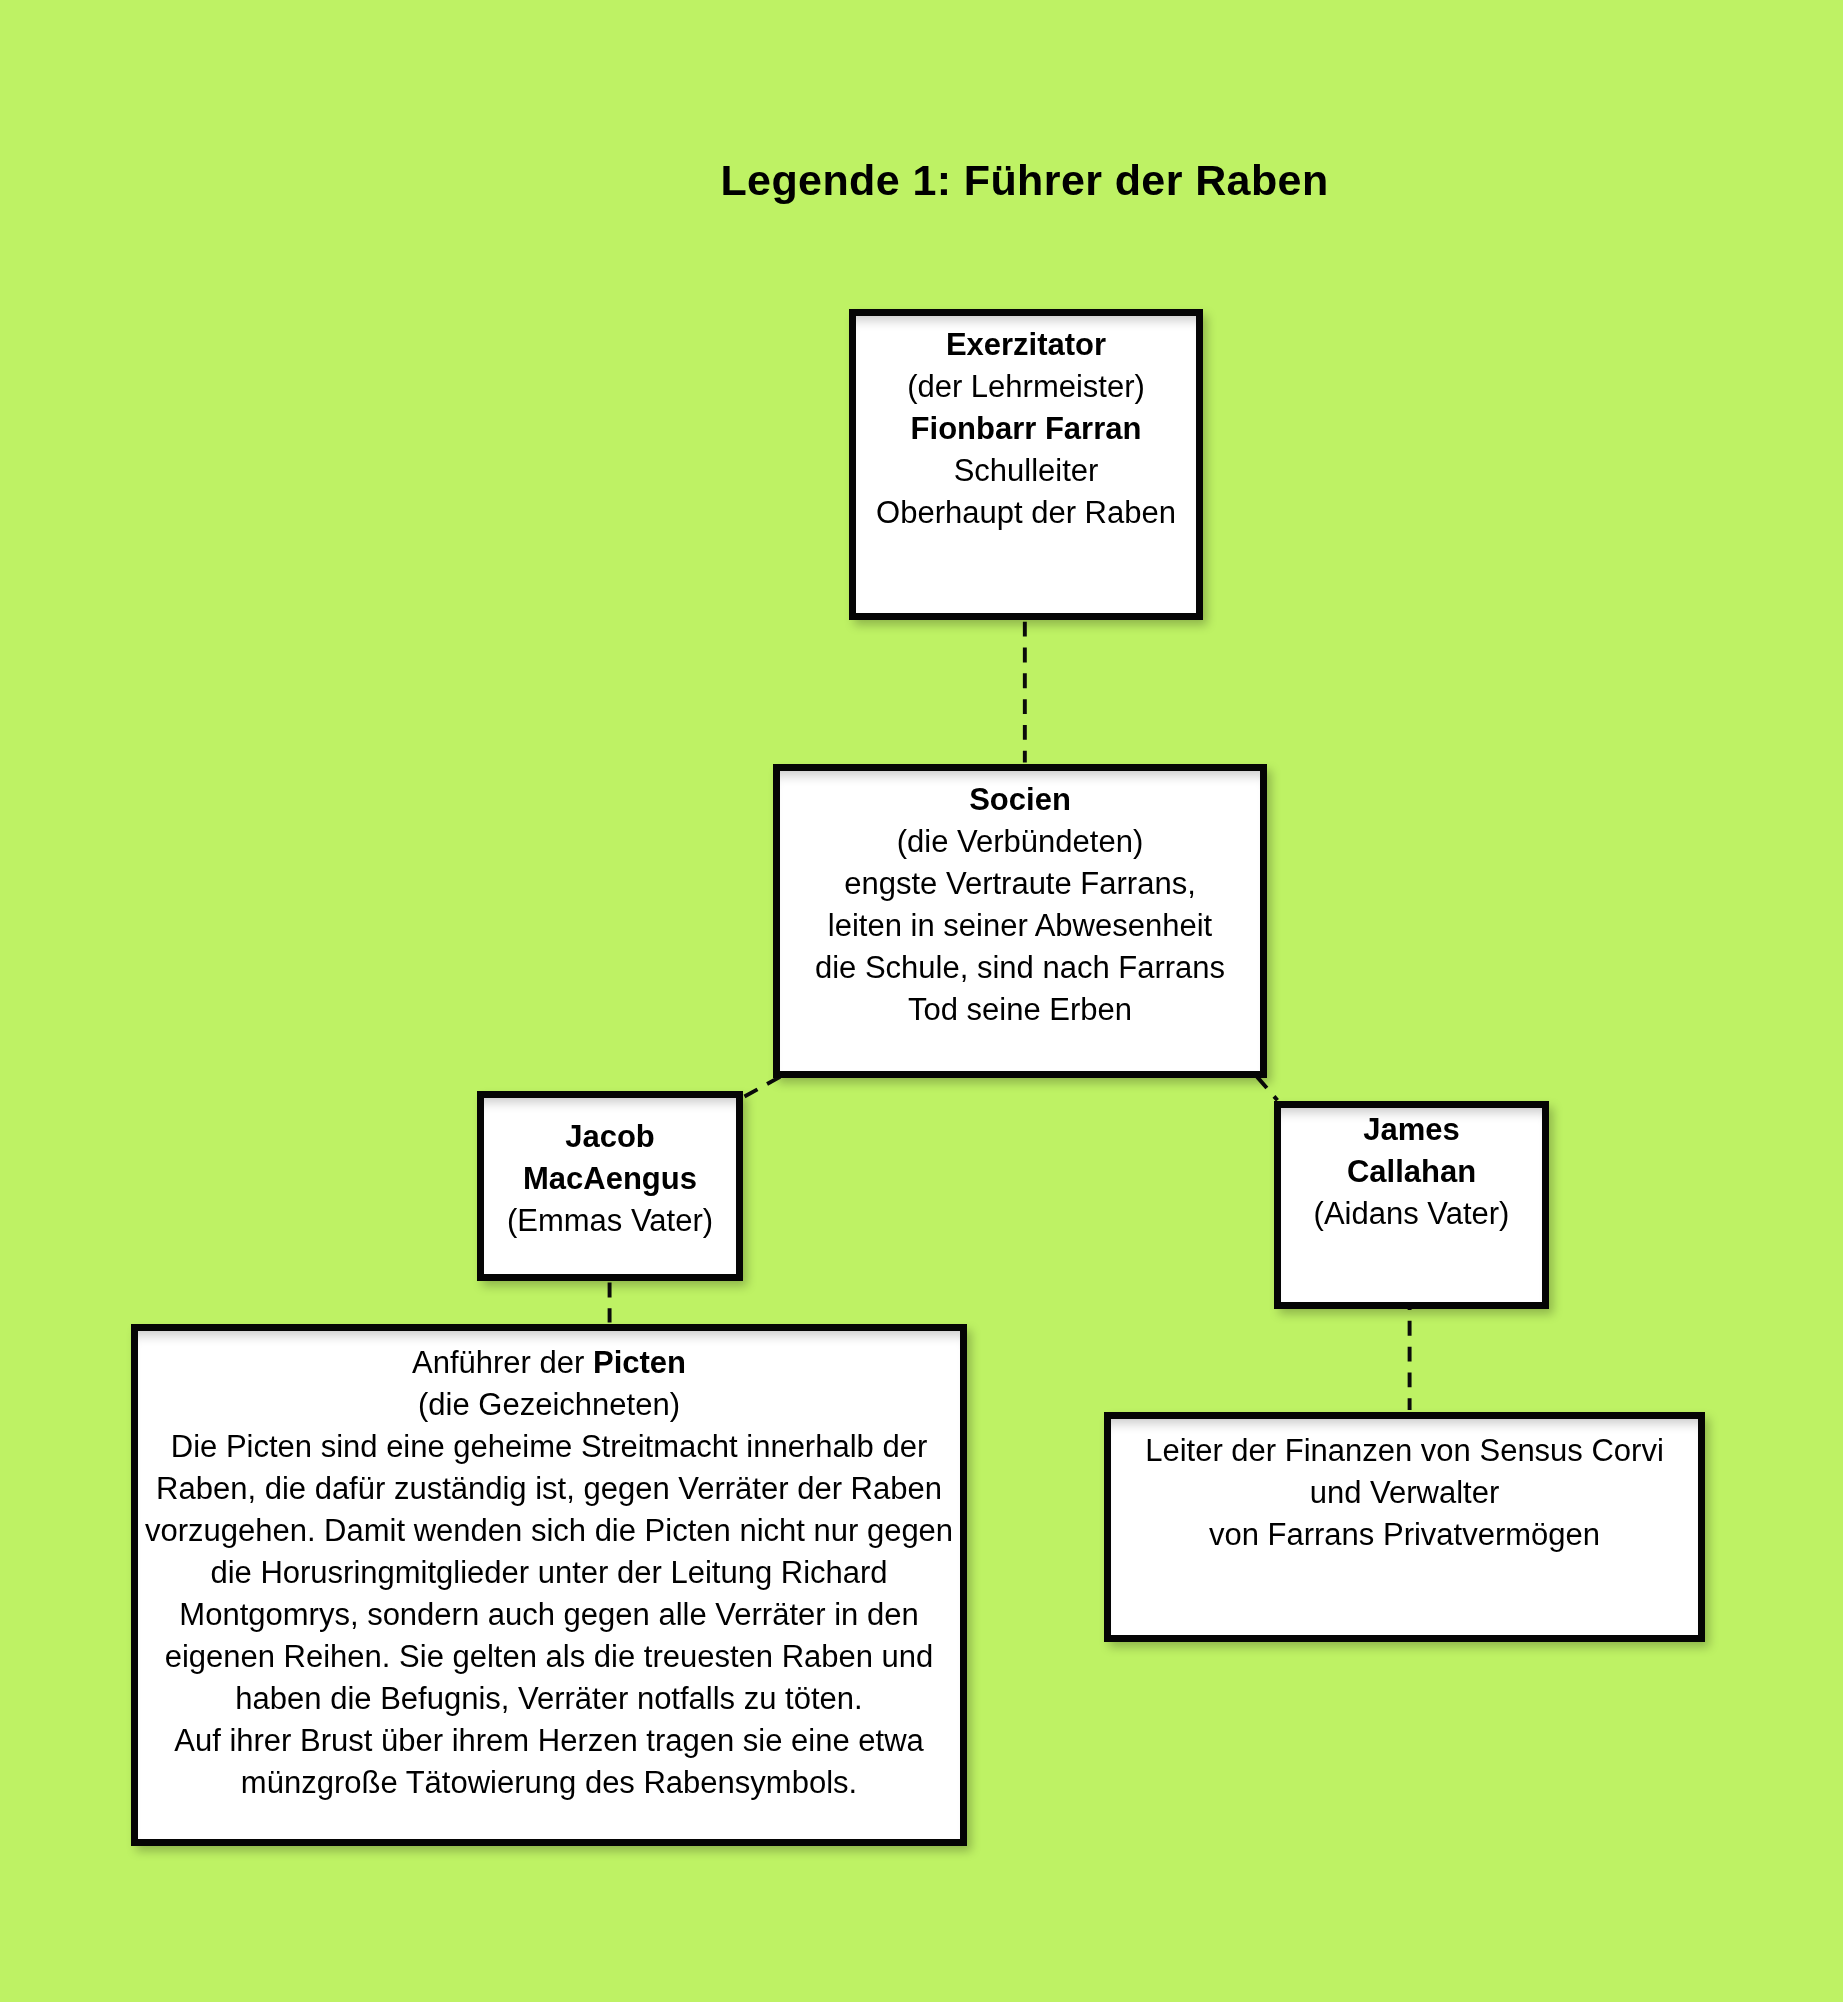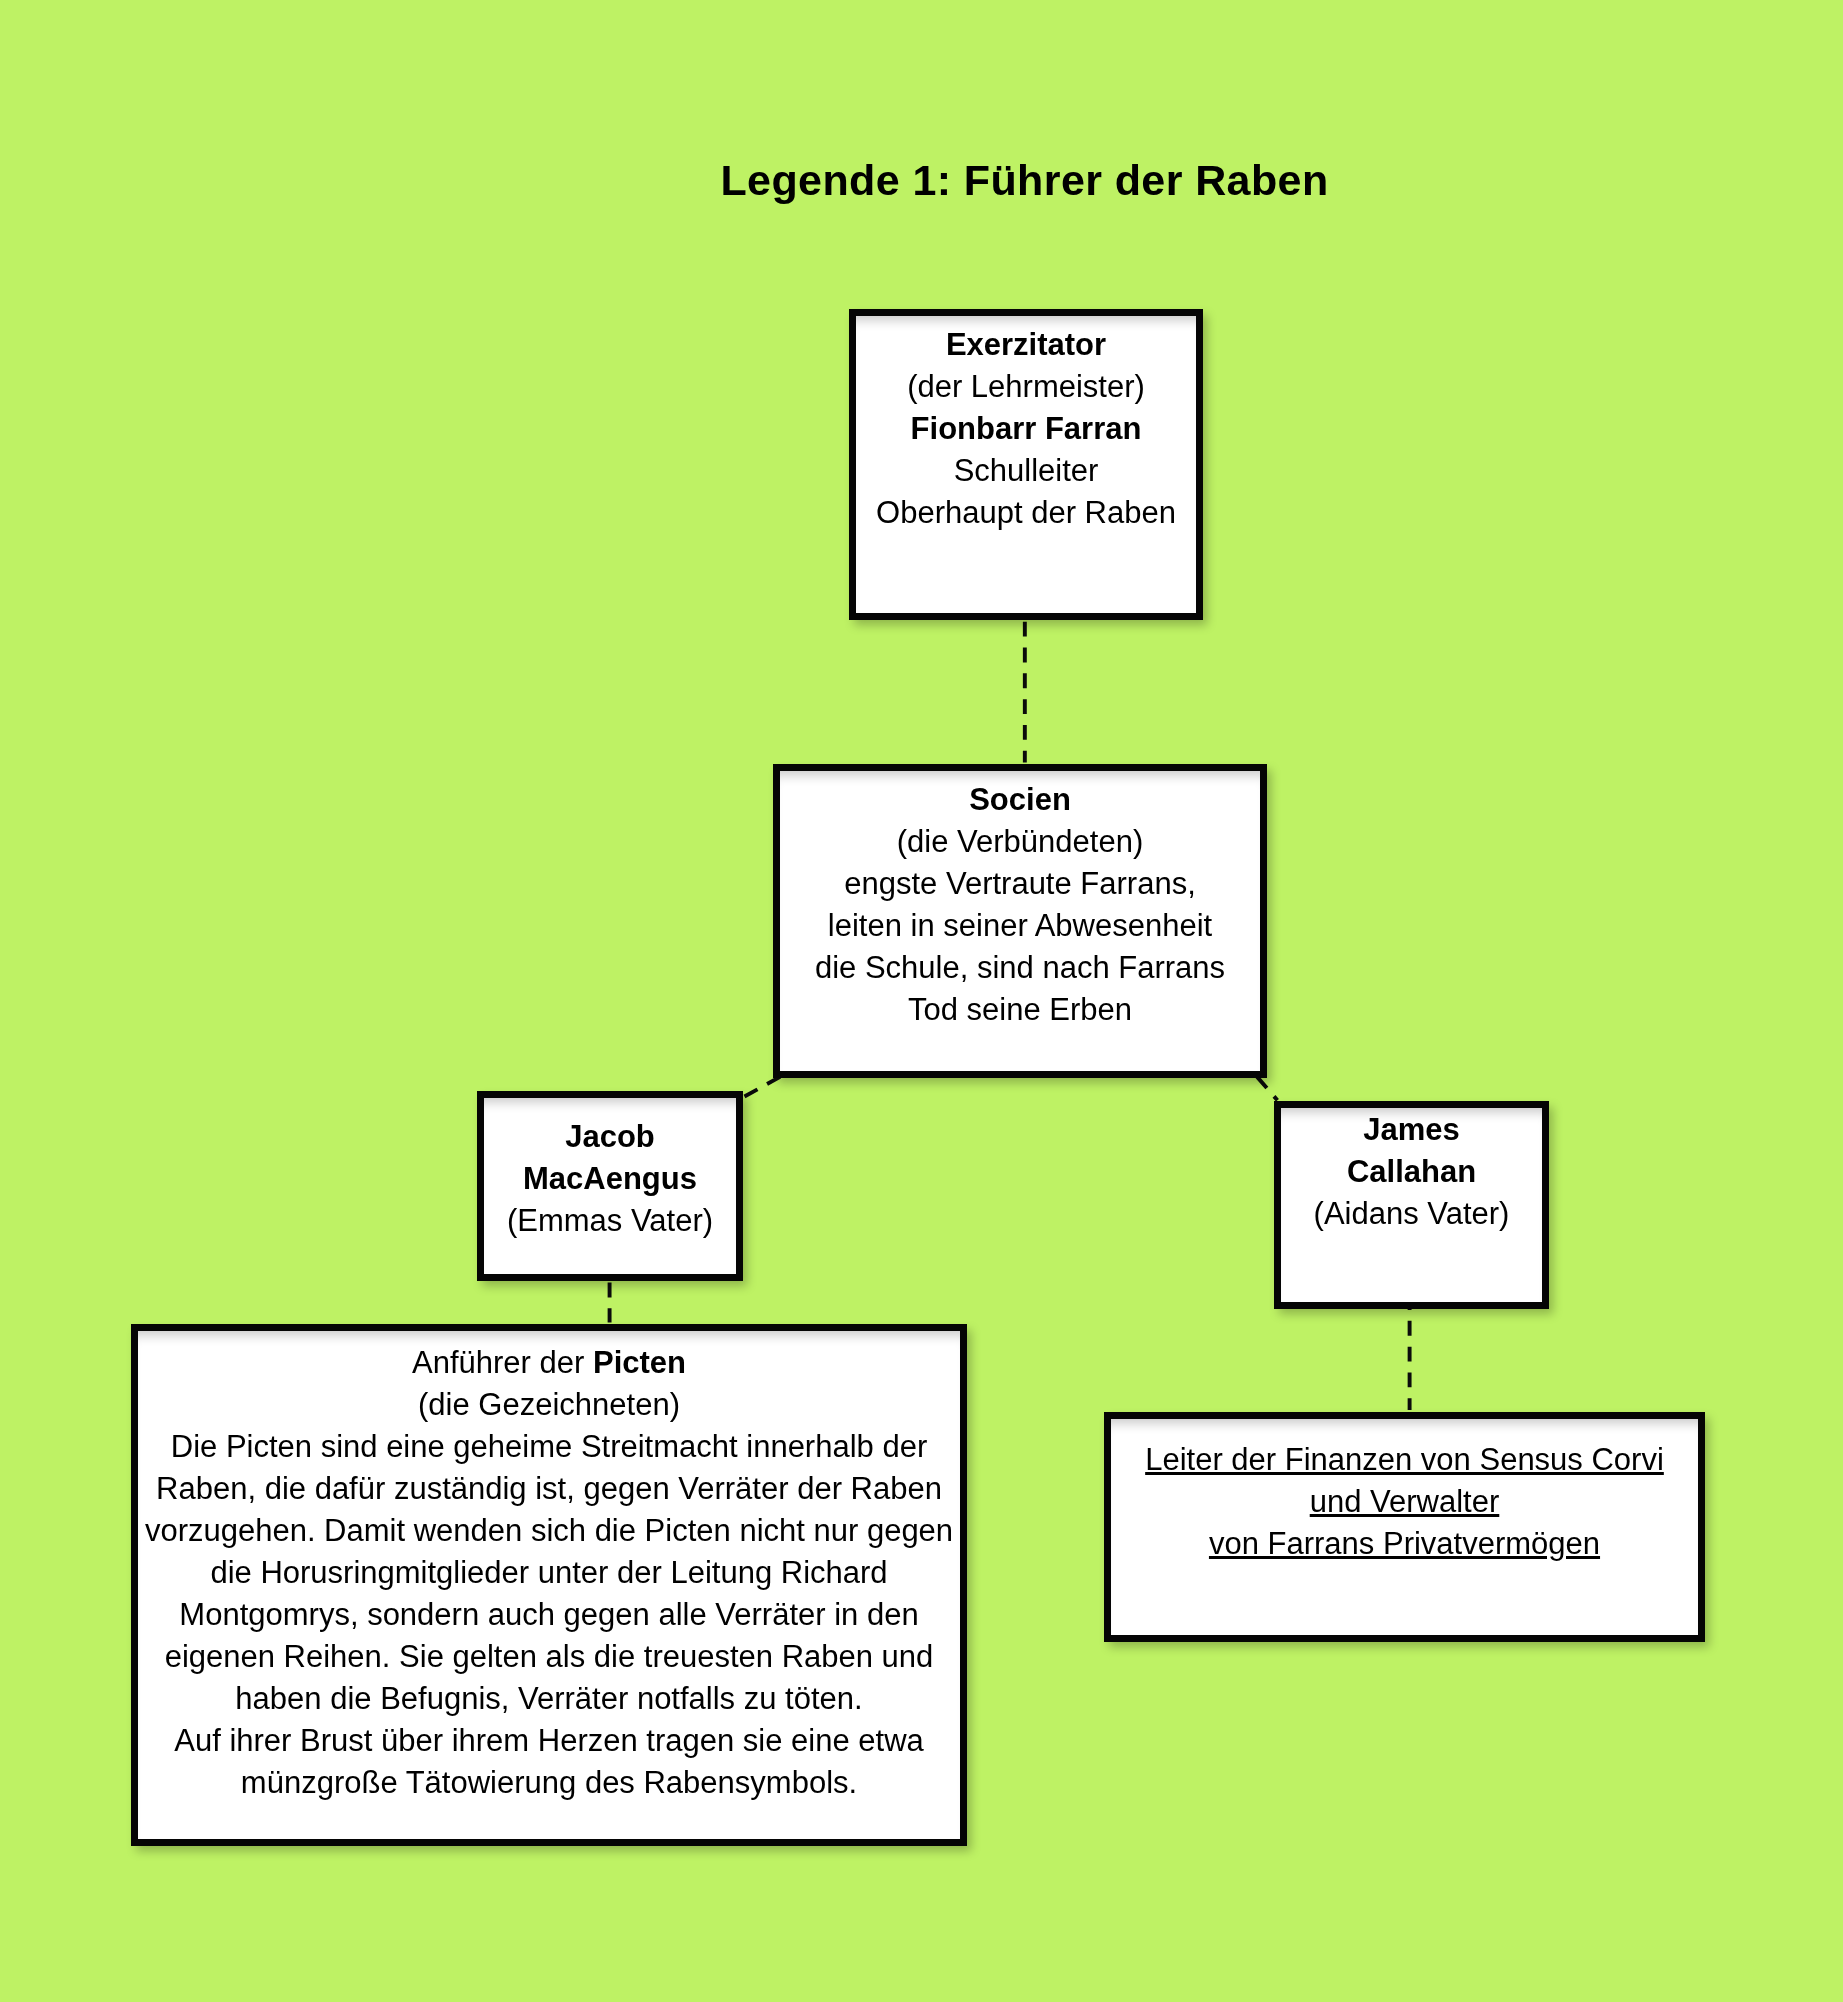--- a/index.html
+++ b/index.html
@@ -53,21 +53,21 @@
   }
   .bold { font-weight: bold; }
   .preline { white-space: pre-line; }
   .gap { }
 
   #box-exerzitator { left: 849px; top: 309px;  width: 354px;  height: 311px; padding-top: 7.8px; }
   #box-socien      { left: 773px;  top: 764px;  width: 494px;  height: 314px; padding-top: 7.8px; text-align: center; }
   #box-jacob       { left: 477px;  top: 1091px; width: 266px;  height: 190px; padding-top: 18px; }
   #box-james       { left: 1274px; top: 1101px; width: 275px;  height: 208px; padding-top: 1px; }
   #box-picten      { left: 131px;  top: 1324px; width: 836px; height: 522px; padding-top: 11px; }
-  #box-finance     { left: 1104px; top: 1412px; width: 601px;  height: 230px; padding-top: 20px; text-decoration: underline; }
+  #box-finance     { left: 1104px; top: 1412px; width: 601px;  height: 230px; padding-top: 11px; }
 </style>
 </head>
 <body>
 
 <div id="page">
 
   <h1 class="title">Legende 1: Führer der Raben</h1>
 
   <svg class="connectors" width="1844" height="2002" viewBox="0 0 2357 2560">
     <line x1="1310" y1="795" x2="1310" y2="975"></line>

